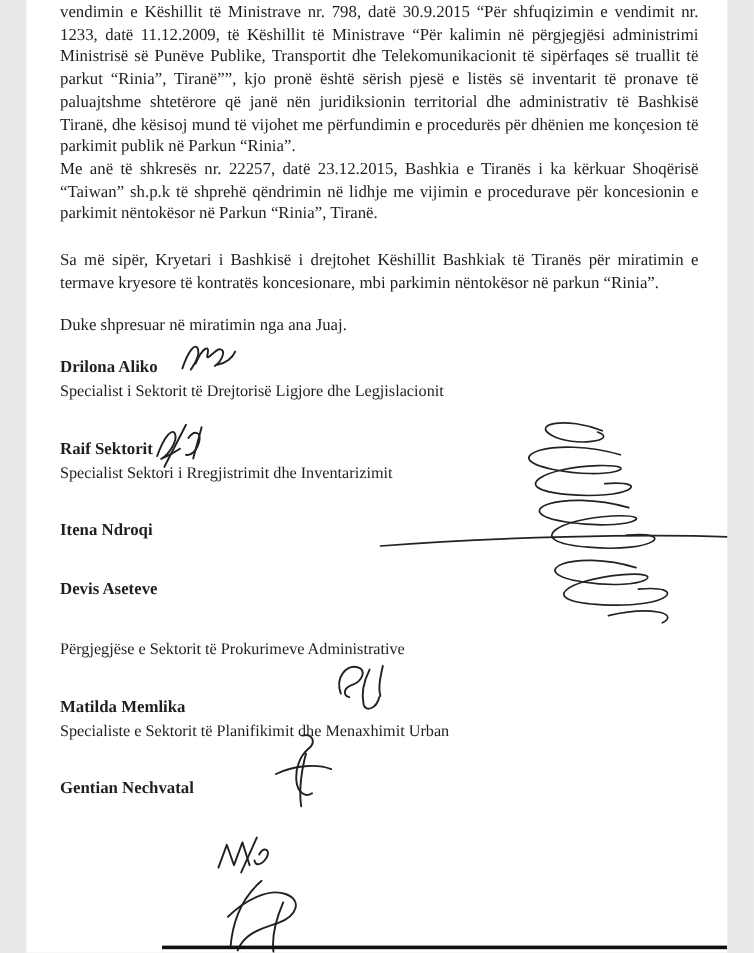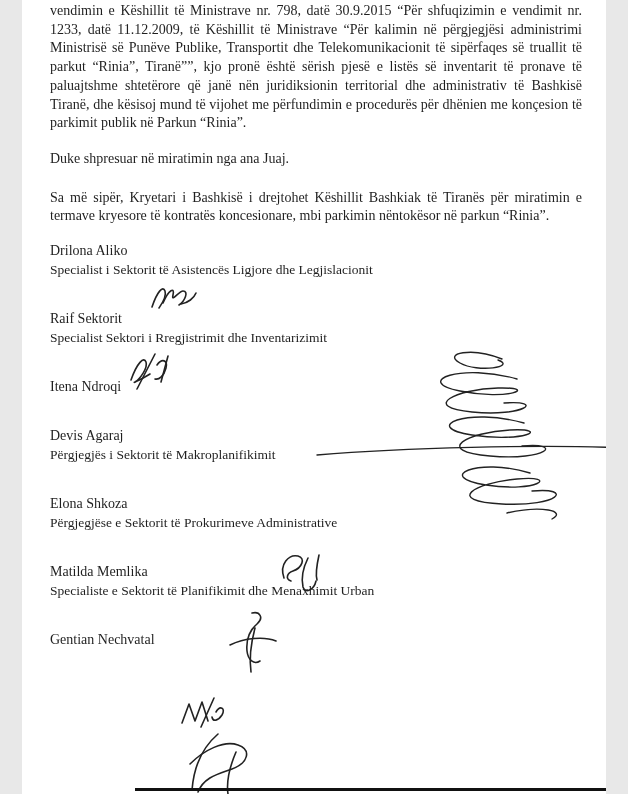--- a/index.html
+++ b/index.html
@@ -20,21 +20,21 @@
     margin:0;
     font-size:14px;
     line-height:18.7px;
     text-align:justify;
   }
   .gap-before { margin-top:20px; }
   .gap-before-sm { margin-top:17px; }
   .sig-list { margin-top:15px; }
   .sigblock { margin-bottom:30px; }
   .sig-name {
-    font-weight:normal;
+    font-weight:bold;
     font-size:14px;
     line-height:19px;
   }
   .sig-title {
     font-size:13.5px;
     line-height:19px;
   }
   .sig {
     position:absolute;
     pointer-events:none;
@@ -54,47 +54,46 @@
     background:#111111;
   }
 </style>
 </head>
 <body>
 
 <div class="page">
   <div class="content">
 
     <p class="para">vendimin e Këshillit të Ministrave nr. 798, datë 30.9.2015 “Për shfuqizimin e vendimit nr. 1233, datë 11.12.2009, të Këshillit të Ministrave “Për kalimin në përgjegjësi administrimi Ministrisë së Punëve Publike, Transportit dhe Telekomunikacionit të sipërfaqes së truallit të parkut “Rinia”, Tiranë””, kjo pronë është sërish pjesë e listës së inventarit të pronave të paluajtshme shtetërore që janë nën juridiksionin territorial dhe administrativ të Bashkisë Tiranë, dhe kësisoj mund të vijohet me përfundimin e procedurës për dhënien me konçesion të parkimit publik në Parkun “Rinia”.</p>
+    <p class="para">Me anë të shkresës nr. 22257, datë 23.12.2015, Bashkia e Tiranës i ka kërkuar Shoqërisë “Taiwan” sh.p.k të shprehë qëndrimin në lidhje me vijimin e procedurave për koncesionin e parkimit nëntokësor në Parkun “Rinia”, Tiranë.</p>
+    <p class="para gap-before">Sa më sipër, Kryetari i Bashkisë i drejtohet Këshillit Bashkiak të Tiranës për miratimin e termave kryesore të kontratës koncesionare, mbi parkimin nëntokësor në parkun “Rinia”.</p>
     <p class="para gap-before-sm">Duke shpresuar në miratimin nga ana Juaj.</p>
-    <p class="para gap-before">Sa më sipër, Kryetari i Bashkisë i drejtohet Këshillit Bashkiak të Tiranës për miratimin e termave kryesore të kontratës koncesionare, mbi parkimin nëntokësor në parkun “Rinia”.</p>
 
     <div class="sig-list">
 
       <div class="sigblock">
         <div class="sig-name">Drilona Aliko</div>
-        <div class="sig-title">Specialist i Sektorit të Asistencës Ligjore dhe Legjislacionit</div>
+        <div class="sig-title">Specialist i Sektorit të Drejtorisë Ligjore dhe Legjislacionit</div>
       </div>
 
       <div class="sigblock">
         <div class="sig-name">Raif Sektorit</div>
         <div class="sig-title">Specialist Sektori i Rregjistrimit dhe Inventarizimit</div>
       </div>
 
       <div class="sigblock">
         <div class="sig-name">Itena Ndroqi</div>
       </div>
 
       <div class="sigblock">
-        <div class="sig-name">Devis Agaraj</div>
-        <div class="sig-title">Përgjegjës i Sektorit të Makroplanifikimit</div>
+        <div class="sig-name">Devis Aseteve</div>
       </div>
 
 
       <div class="sigblock">
-        <div class="sig-name">Elona Shkoza</div>
         <div class="sig-title">Përgjegjëse e Sektorit të Prokurimeve Administrative</div>
       </div>
 
       <div class="sigblock">
         <div class="sig-name">Matilda Memlika</div>
         <div class="sig-title">Specialiste e Sektorit të Planifikimit dhe Menaxhimit Urban</div>
       </div>
 
       <div class="sigblock">
         <div class="sig-name">Gentian Nechvatal</div>

